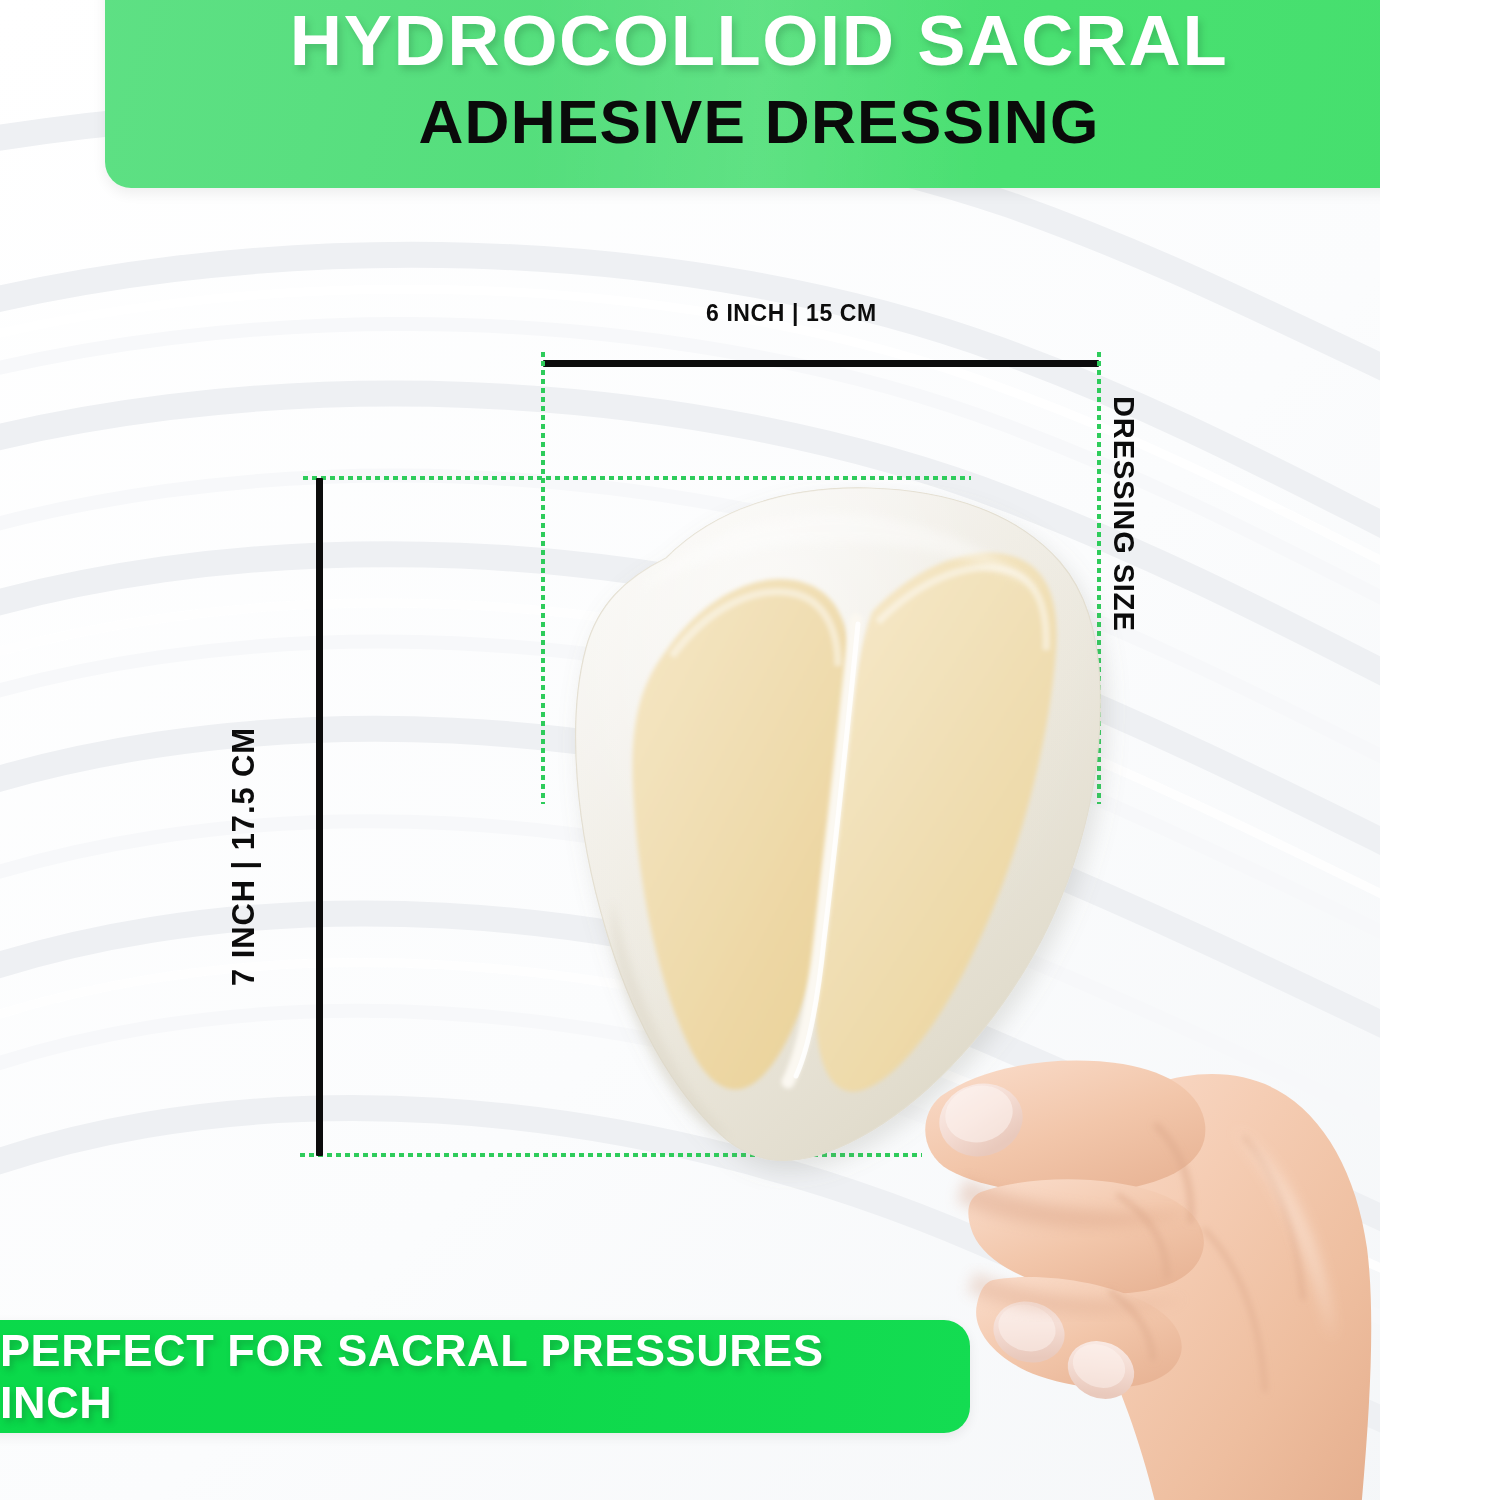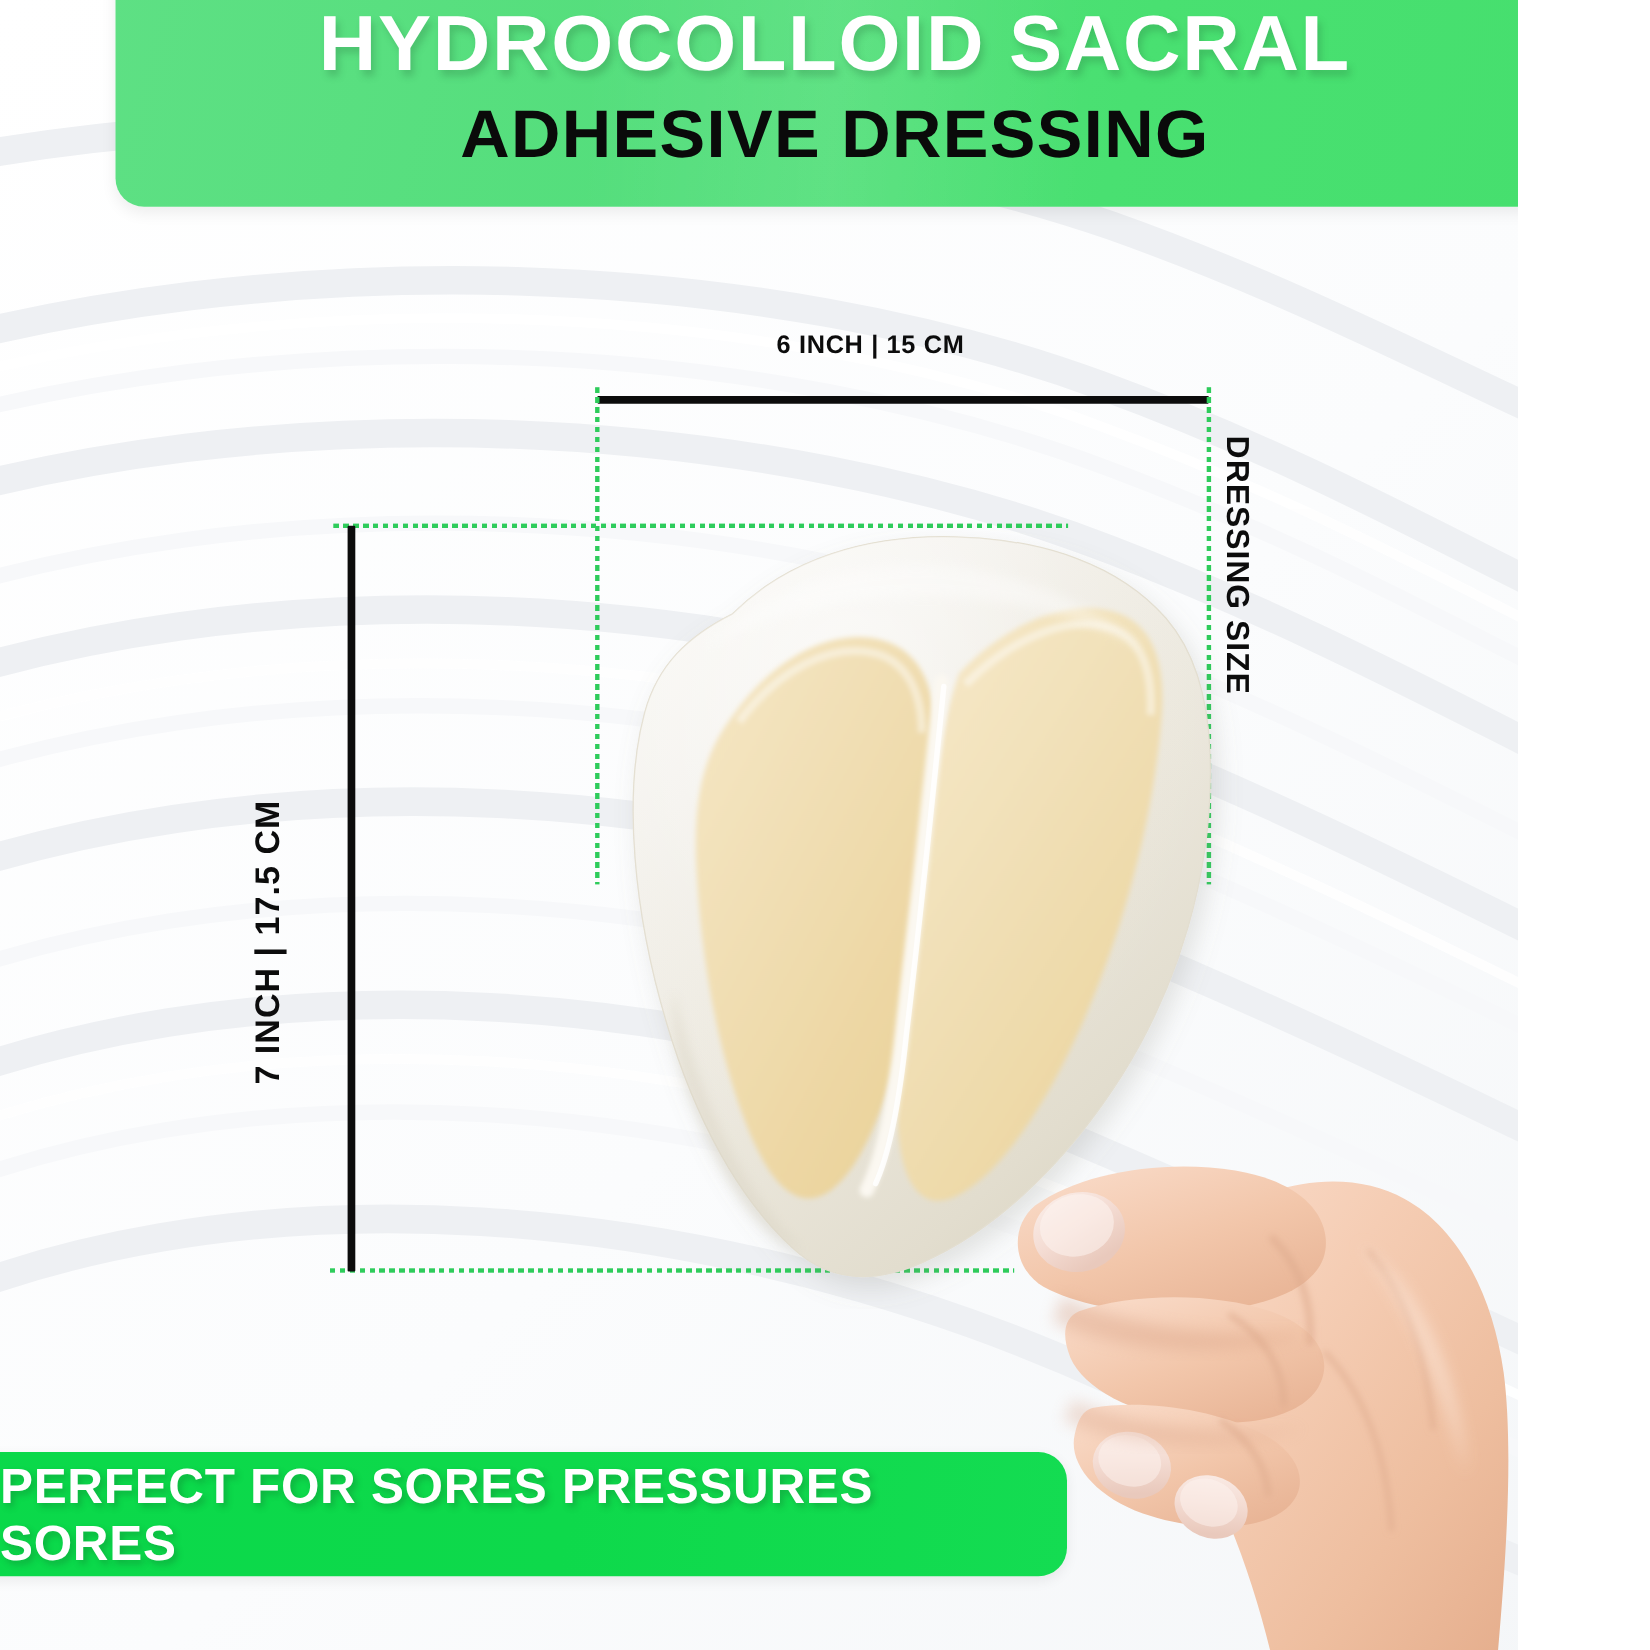--- a/index.html
+++ b/index.html
@@ -340,16 +340,16 @@
       </g>
 
       <path d="M 330,150 C 386,190 420,268 428,360 C 404,272 372,198 330,150 Z" fill="#FFF1E7" opacity=".55" filter="url(#hsoft2)"></path>
 
       <path d="M 60,198 C 120,226 200,238 286,232 C 200,258 110,248 52,222 Z" fill="#D59B7E" opacity=".35" filter="url(#hsoft2)"></path>
       <path d="M 70,292 C 130,318 210,328 282,318 C 208,342 120,336 62,312 Z" fill="#D59B7E" opacity=".30" filter="url(#hsoft2)"></path>
     </svg>
   </div>
 
   <div class="bottom-banner">
-    <div class="bb-text">PERFECT FOR SORES PRESSURES SORES</div>
+    <div class="bb-text">PERFECT FOR SACRAL PRESSURES INCH</div>
   </div>
 
 </div>
 
 </body></html>

